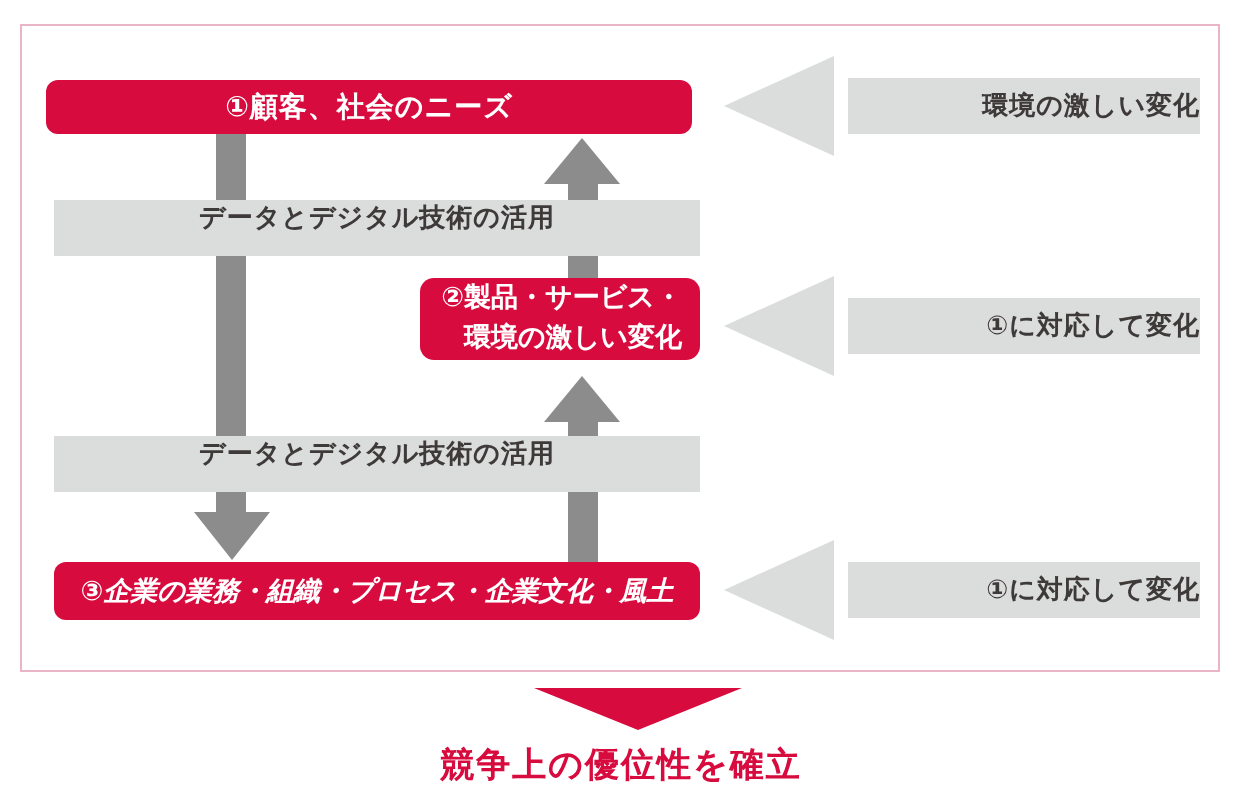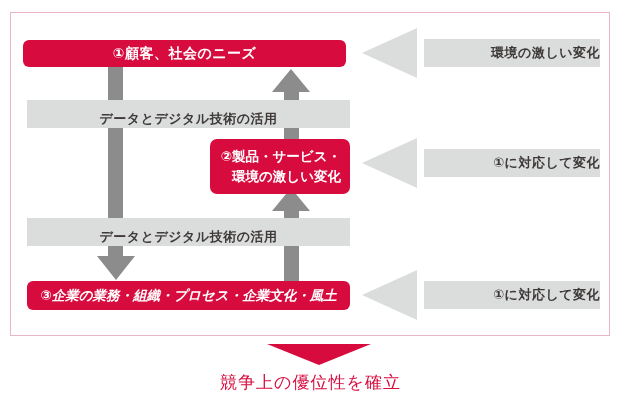--- a/index.html
+++ b/index.html
@@ -24,33 +24,33 @@
   .head-up{
     position:absolute;width:0;height:0;
     border-left:19px solid transparent;border-right:19px solid transparent;
     border-bottom:23px solid #8c8c8c;
   }
   .head-up1{left:272px;top:69px;}
   .head-up2{left:272px;top:188px;}
   
   .graybar{
     position:absolute;left:27px;width:323px;height:28px;background:#dbdcdc;
-    display:flex;align-items:flex-end;justify-content:center;
+    display:flex;align-items:flex-start;justify-content:center;
     color:#3e3a39;font-size:13px;font-weight:bold;letter-spacing:.5px;
   }
   .graybar1{top:100px;}
   .graybar2{top:218px;}
   
   .redbox{
     position:absolute;background:#d70b3e;border-radius:6px;color:#ffffff;
     font-weight:bold;display:flex;align-items:center;justify-content:center;
   }
   .box1{left:23px;top:40px;width:323px;height:27px;font-size:14px;letter-spacing:.5px;text-align:center;}
   .box2{
-    left:210px;top:139px;width:140px;height:55px;font-size:13.5px;
+    left:210px;top:139px;width:140px;height:41px;font-size:13.5px;
     border-radius:7px;justify-content:flex-end;text-align:right;
     padding-right:9px;box-sizing:border-box;line-height:1.45;
   }
   .box3{left:27px;top:281px;width:323px;height:29px;font-size:13.5px;font-style:italic;}
   
   .larrow-head{
     position:absolute;left:362px;width:0;height:0;
     border-top:25px solid transparent;border-bottom:25px solid transparent;
     border-right:55px solid #dbdcdc;
   }
@@ -63,21 +63,21 @@
   .ra2h{top:138px;} .ra2b{top:149px;}
   .ra3h{top:270px;} .ra3b{top:281px;}
   
   .chevron-down{
     position:absolute;left:267px;top:344px;width:0;height:0;
     border-left:52px solid transparent;border-right:52px solid transparent;
     border-top:21px solid #d70b3e;
   }
   .footer-label{
     position:absolute;left:0;top:371px;width:621px;text-align:center;
-    color:#d70b3e;font-size:17px;font-weight:normal;letter-spacing:1px;
+    color:#d70b3e;font-size:17px;font-weight:bold;letter-spacing:1px;
   }
 </style>
 </head>
 <body>
 
 <div class="canvas">
 
   <div class="frame"></div>
 
   <div class="vshaft shaft-down"></div>

